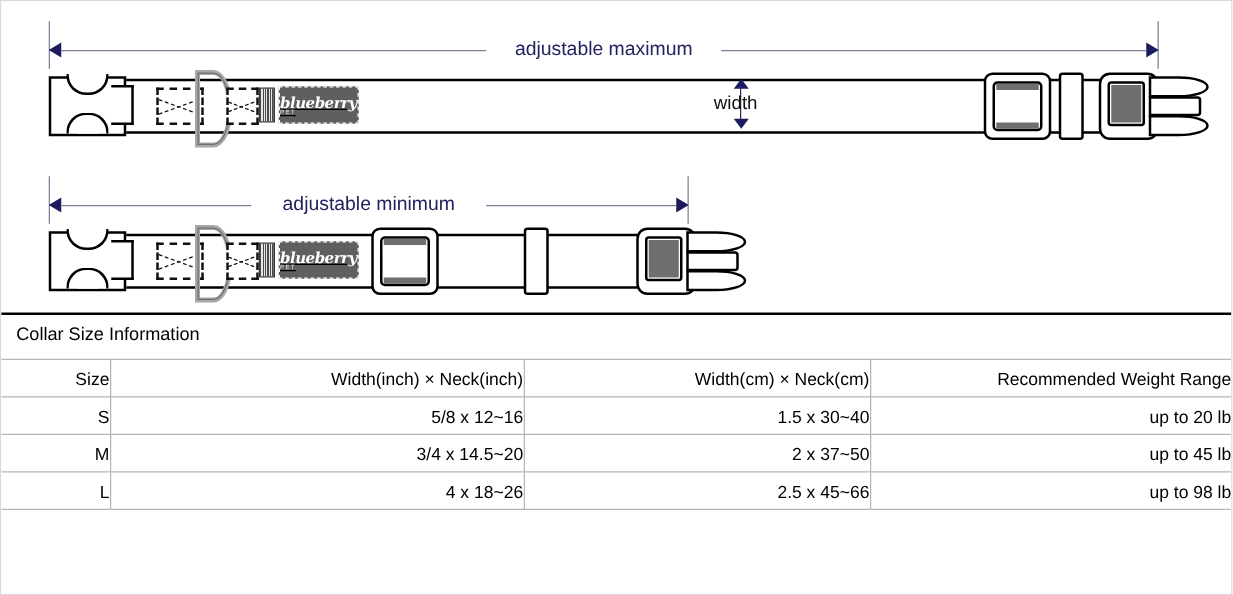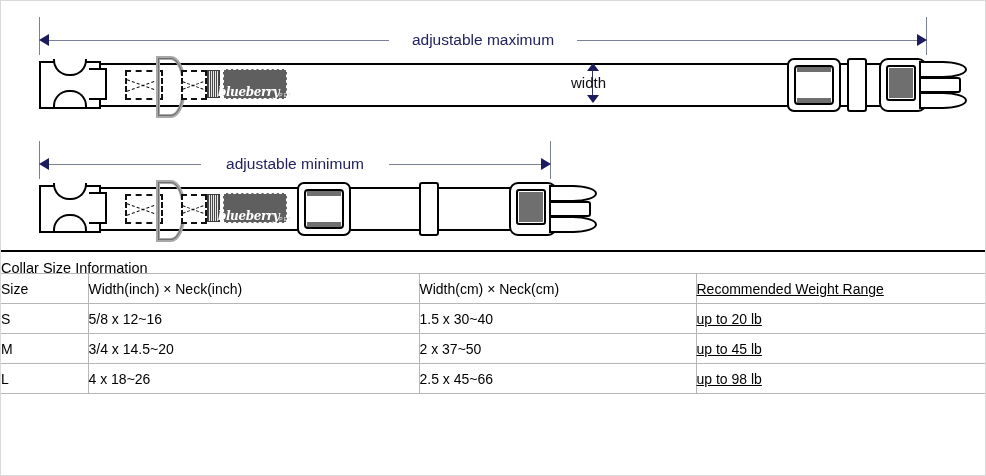--- a/index.html
+++ b/index.html
@@ -47,21 +47,21 @@
   .stitch{position:absolute;border:2px dashed #111;background:#fff;}
   .stitch i{position:absolute;left:-1px;top:50%;width:100%;height:0;border-top:1.4px dashed #111;
         transform-origin:center;}
   .stitch i.a{transform:rotate(20deg);}
   .stitch i.b{transform:rotate(-20deg);}
 
   
   .tagstrip{position:absolute;background:repeating-linear-gradient(90deg,#4a4a4a 0 1px,#e8e8e8 1px 2px);
         border:1px solid #3a3a3a;}
   .logo{position:absolute;background:#5f5f5f;border:1px dashed #ffffff;
-        display:flex;flex-direction:row;align-items:flex-end;justify-content:center;}
+        display:flex;flex-direction:column;align-items:flex-start;justify-content:center;text-decoration:underline;}
   .logo .bb{color:#fff;font-family:"DejaVu Serif",serif;font-style:italic;font-weight:bold;
         letter-spacing:-0.4px;line-height:1;}
   .logo .pet{color:#e6e6e6;line-height:1;letter-spacing:1px;}
 
   
   .slider{position:absolute;border:2px solid #000;border-radius:7px;background:#fff;}
   .slider .bar{position:absolute;left:5px;right:5px;top:5px;bottom:5px;
         border:2px solid #000;border-radius:4px;background:#fff;}
   .slider .webtop{position:absolute;left:8px;right:8px;top:7px;height:5px;background:#6f6f6f;}
   .slider .webbot{position:absolute;left:8px;right:8px;bottom:7px;height:5px;background:#6f6f6f;}
@@ -85,26 +85,26 @@
   .widtharrow .shaft{position:absolute;left:5px;top:6px;bottom:6px;width:1px;background:#30306d;}
   .widtharrow .up,.widtharrow .dn{position:absolute;left:0;width:0;height:0;
         border-left:6px solid transparent;border-right:6px solid transparent;}
   .widtharrow .up{top:0;border-bottom:8px solid #1b1b5e;}
   .widtharrow .dn{bottom:0;border-top:8px solid #1b1b5e;}
   .widthlabel{position:absolute;color:#111;font-size:15px;white-space:nowrap;}
 
   
   #size-table{position:absolute;left:0;top:249px;width:984px;height:226px;
         box-sizing:border-box;border-top:2px solid #000;background:#fff;}
-  .tbl-title{height:22px;line-height:32px;font-size:14.5px;
+  .tbl-title{height:36px;line-height:32px;padding-left:12px;font-size:14.5px;
         border-bottom:1px solid #b6b6b6;box-sizing:border-box;}
   table.sizes{width:100%;border-collapse:collapse;table-layout:fixed;}
   table.sizes th,table.sizes td{border:1px solid #b6b6b6;border-left:none;border-right:1px solid #b6b6b6;
-        height:29px;text-align:left;font-weight:normal;font-size:14px;padding:0;}
-  table.sizes th:last-child,table.sizes td:last-child{border-right:none;text-decoration:underline;}
+        height:29px;text-align:right;font-weight:normal;font-size:14px;padding:0;}
+  table.sizes th:last-child,table.sizes td:last-child{border-right:none;}
   table.sizes tr:first-child th{border-top:none;}
   .c0{width:87px;} .c1{width:331px;} .c2{width:277px;} .c3{width:auto;}
   .tips{position:absolute;left:0;bottom:0;width:100%;box-sizing:border-box;
         border-top:2px solid #000;height:38px;line-height:38px;padding-left:10px;font-size:14.5px;}
 </style>
 </head>
 <body>
 
 <div id="page">
 

